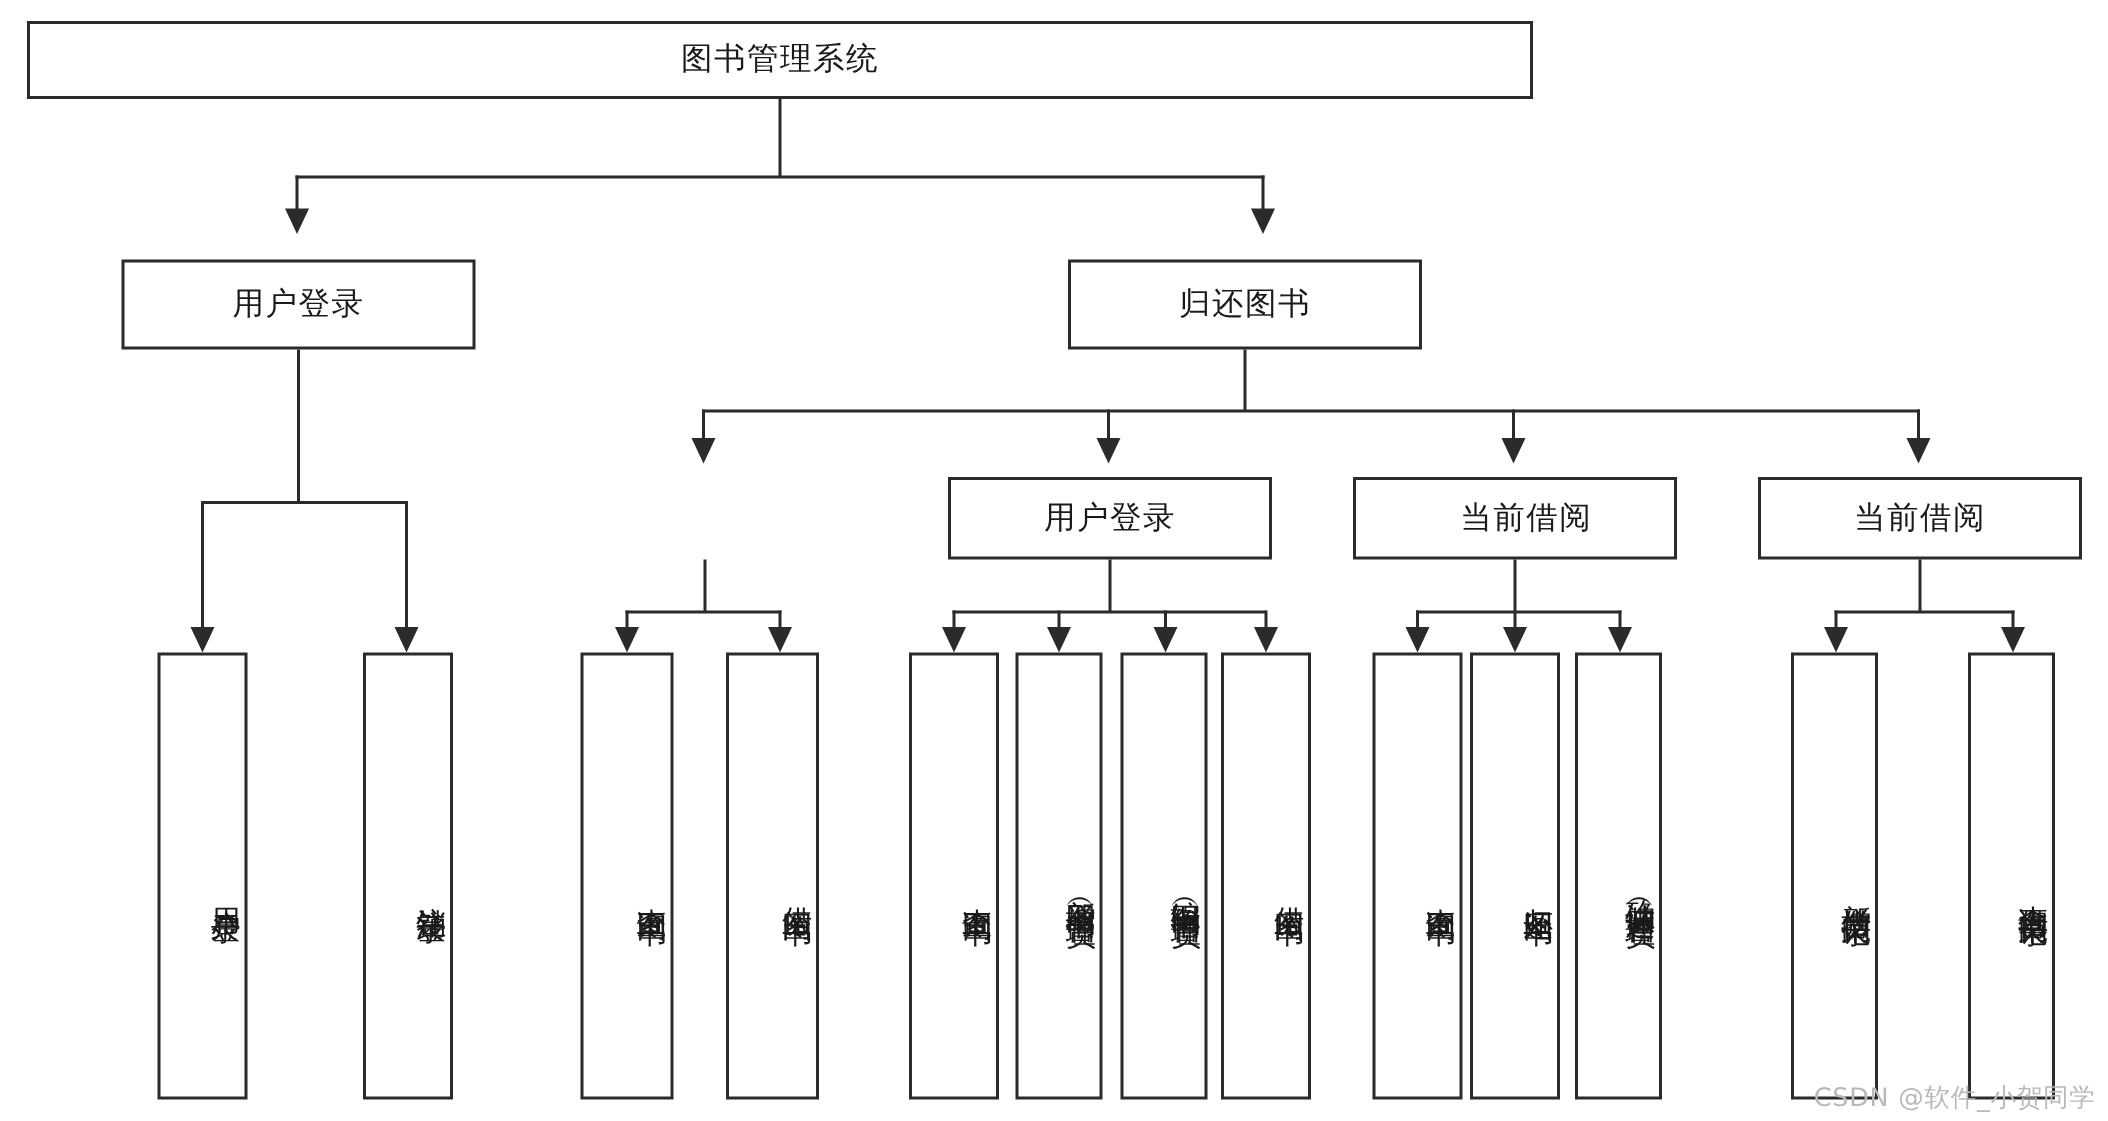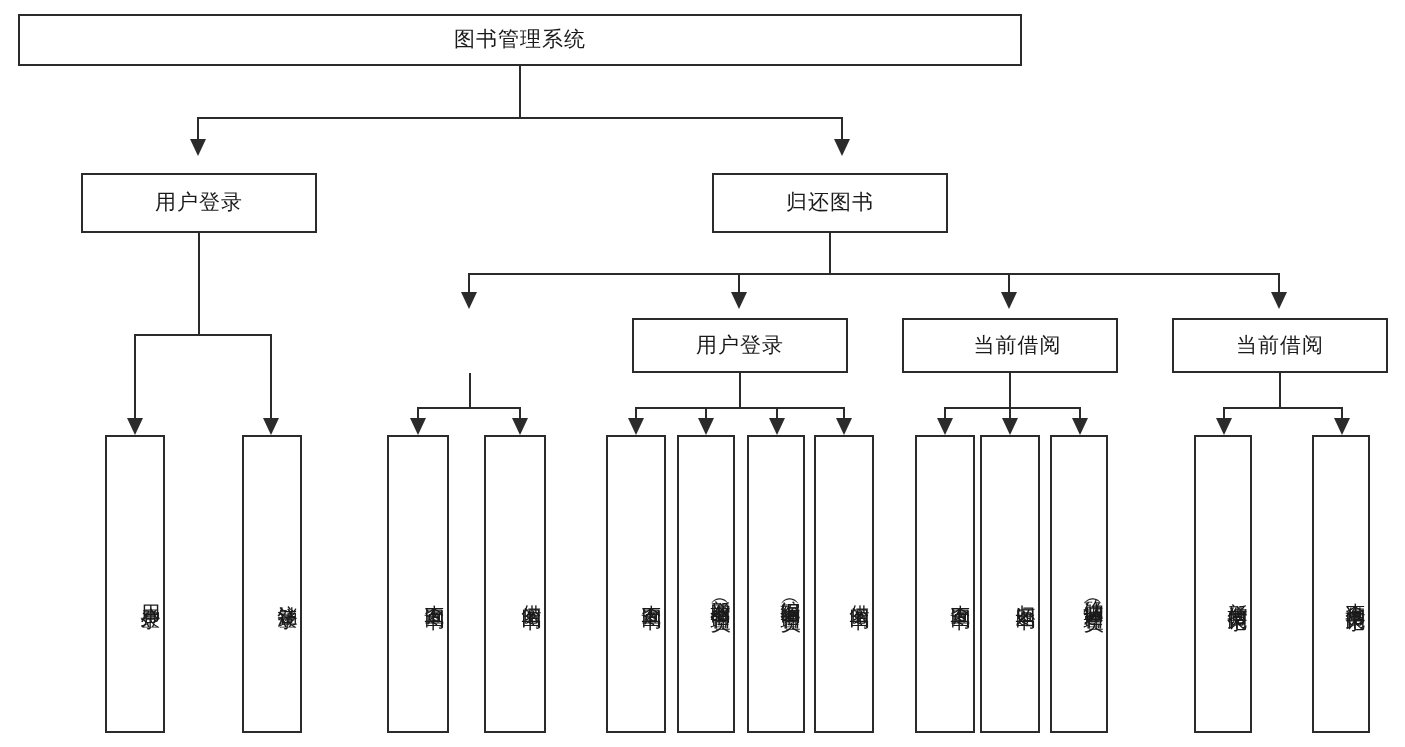--- a/index.html
+++ b/index.html
@@ -191,14 +191,15 @@
     <span class="vtext">确认归还（管理员）</span>
   </div>
 
   <div class="node vert" style="left:1194px; top:435px; width:58px; height:298px;">
     <span class="vtext">新增借阅记录</span>
   </div>
   <div class="node vert" style="left:1312px; top:435px; width:58px; height:298px;">
     <span class="vtext">查询借阅记录</span>
   </div>
 
+  <div class="watermark">CSDN @软件_小贺同学</div>
 
 </div>
 
 </body></html>

